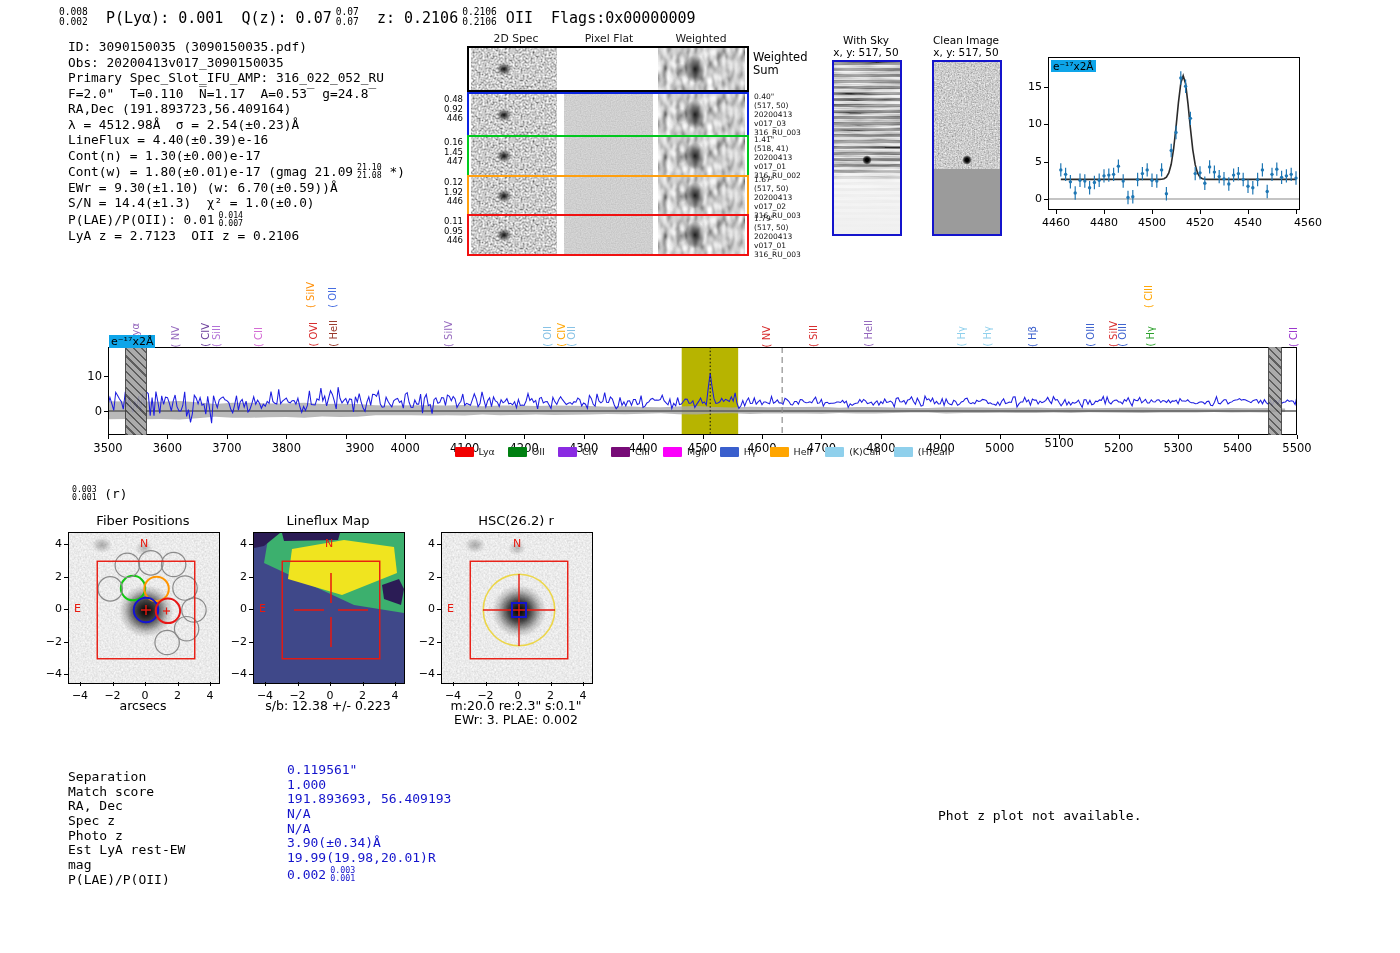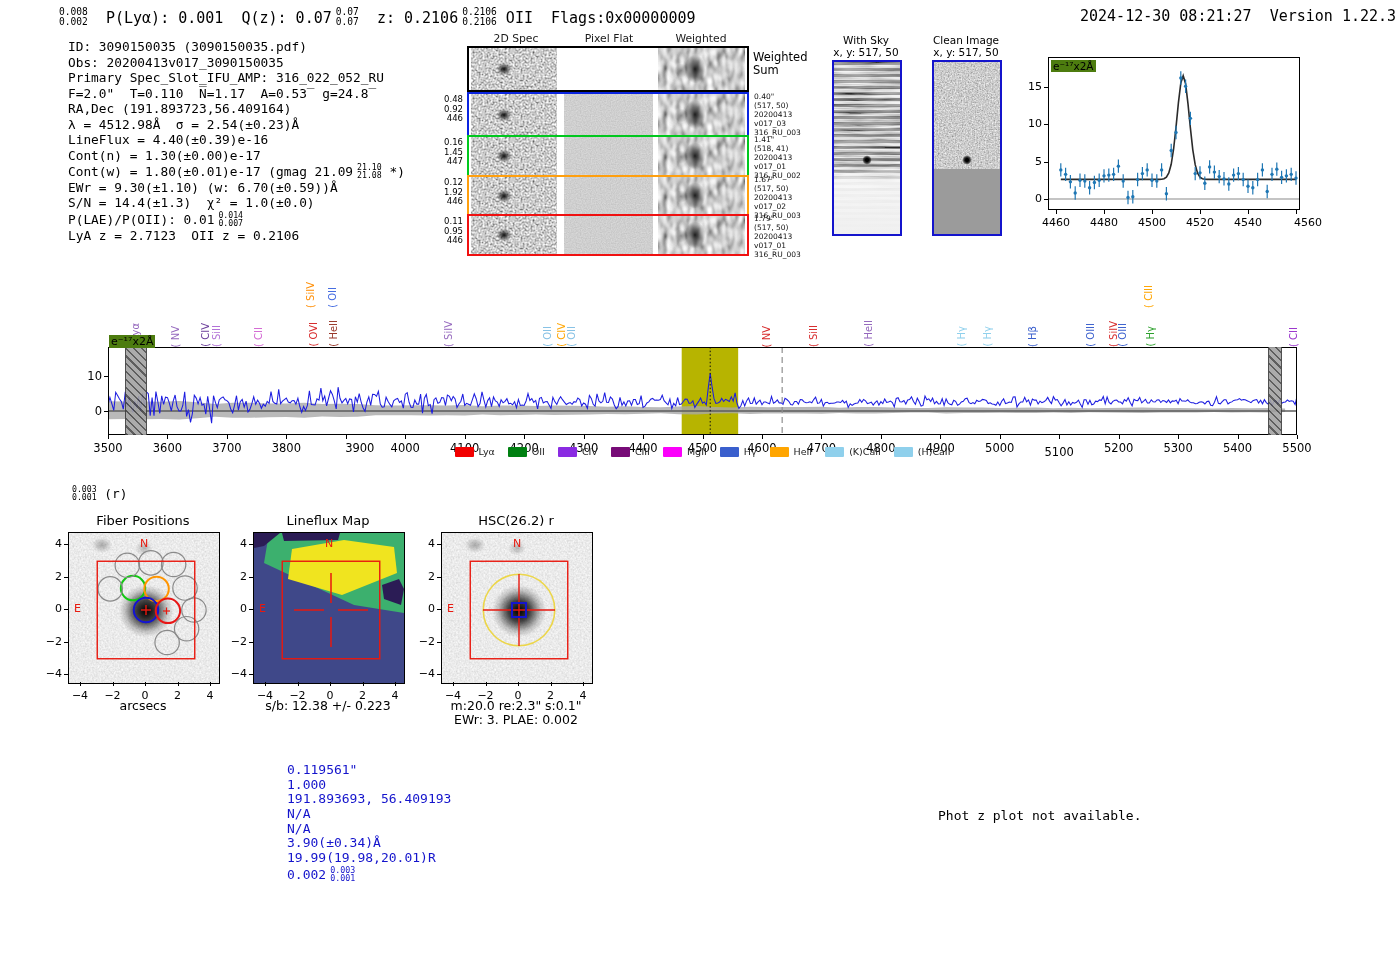--- a/index.html
+++ b/index.html
@@ -26,21 +26,21 @@
   .tick-x{position:absolute;font-size:11px;transform:translateX(-50%);color:#000;}
   .tick-y{position:absolute;font-size:11px;text-align:right;color:#000;}
   .tmark{position:absolute;background:#000;}
   .slbl{position:absolute;font-size:10px;line-height:13px;writing-mode:vertical-rl;transform:rotate(180deg);white-space:nowrap;font-family:"DejaVu Sans",sans-serif;}
   .legend-row{display:flex;justify-content:center;align-items:center;gap:13px;}
   .legend-item{display:flex;align-items:center;gap:5px;}
   .legend-sw{width:19px;height:10px;border-radius:1px;}
   .legend-tx{font-size:9.5px;color:#222;}
   .hatchband{position:absolute;top:347px;height:88px;opacity:.9;border-left:1px solid #3c3c3c;border-right:1px solid #3c3c3c;
      background:repeating-linear-gradient(45deg,#4d4d4d 0 1.6px,#a3a3a3 1.6px 5.5px);}
-  .anno{position:absolute;background:#4d7c0f;font-size:11px;padding:0 2px;color:#000;}
+  .anno{position:absolute;background:#0ea5e9;font-size:11px;padding:0 2px;color:#000;}
   #hsc-line{left:68px;top:485px;font-size:12.8px;}
   .cut-title{position:absolute;top:513px;font-size:13px;transform:translateX(-50%);color:#000;}
   .cutbox{position:absolute;top:532px;width:150px;height:150px;border:1px solid #000;overflow:hidden;background:#e8e8e8;}
   .cutbox svg{position:absolute;left:0;top:0;display:block;}
   .compass{position:absolute;color:#e8190f;font-size:11px;}
   .caption{position:absolute;font-size:12.5px;transform:translateX(-50%);color:#000;white-space:pre;}
   #mt-labels{left:68px;top:770px;font-size:13px;line-height:14.65px;}
   #mt-values{left:287px;top:763px;font-size:13px;line-height:14.65px;color:#1414cc;}
   #photz{left:938px;top:808px;font-size:13px;}
   .dot{position:absolute;background:radial-gradient(closest-side,#000 25%,rgba(0,0,0,.65) 55%,transparent 78%);}
@@ -109,21 +109,20 @@
           <feFuncG type="linear" slope="1.1" intercept="0.05"></feFuncG>
         <feFuncB type="linear" slope="1.1" intercept="0.05"></feFuncB>
           <feFuncA type="linear" slope="0" intercept="1"></feFuncA>
       </feComponentTransfer>
     </filter>
   </defs>
 </svg>
 
 <div id="app">
   <div id="hdr-left" class="abs mono"><span class="stack"><span>0.008</span><span>0.002</span></span><span>  P(Lyα): 0.001  Q(z): 0.07</span><span class="stack"><span>0.07</span><span>0.07</span></span><span>  z: 0.2106</span><span class="stack"><span>0.2106</span><span>0.2106</span></span><span> OII  Flags:0x00000009</span></div>
-  <div id="hdr-right" class="abs mono"><span>2024-12-30 08:21:27</span><span>  </span><span>Version 1.22.3</span></div>
   <div id="info-block" class="abs mono"><div class="iline mono"><span>ID: 3090150035 (3090150035.pdf)</span></div><div class="iline mono"><span>Obs: 20200413v017_3090150035</span></div><div class="iline mono"><span>Primary Spec_Slot_IFU_AMP: 316_022_052_RU</span></div><div class="iline mono"><span>F=2.0"  T=0.110  N̅=1.17  A=0.53̅  g=24.8̅</span></div><div class="iline mono"><span>RA,Dec (191.893723,56.409164)</span></div><div class="iline mono"><span>λ = 4512.98Å  σ = 2.54(±0.23)Å</span></div><div class="iline mono"><span>LineFlux = 4.40(±0.39)e-16</span></div><div class="iline mono"><span>Cont(n) = 1.30(±0.00)e-17</span></div><div class="iline mono"><span>Cont(w) = 1.80(±0.01)e-17 (gmag 21.09</span><span class="stack"><span>21.10</span><span>21.08</span></span><span> *)</span></div><div class="iline mono"><span>EWr = 9.30(±1.10) (w: 6.70(±0.59))Å</span></div><div class="iline mono"><span>S/N = 14.4(±1.3)  χ² = 1.0(±0.0)</span></div><div class="iline mono"><span>P(LAE)/P(OII): 0.01</span><span class="stack"><span>0.014</span><span>0.007</span></span></div><div class="iline mono"><span>LyA z = 2.7123  OII z = 0.2106</span></div></div>
   <div id="spec2d">
       <div class="striptitle" style="left: 516px;">2D Spec</div>
       <div class="striptitle" style="left: 609px;">Pixel Flat</div>
       <div class="striptitle" style="left: 701px;">Weighted</div>
       <div class="srow" style="top: 46px; height: 42px; border: 2.5px solid rgb(0, 0, 0);">
         <div class="scell" style="left: 2px; width: 86px;">
           <svg width="86" height="42">
             <rect width="100%" height="100%" filter="url(#fCoarse)"></rect>
           </svg>
@@ -483,21 +482,21 @@
       <div class="tick-x" style="left: 761.95px; top: 441px; font-size: 11.5px;">4600</div>
       <div class="tmark" style="left: 821.4px; top: 435px; width: 1px; height: 4px;"></div>
       <div class="tick-x" style="left: 821.4px; top: 441px; font-size: 11.5px;">4700</div>
       <div class="tmark" style="left: 880.85px; top: 435px; width: 1px; height: 4px;"></div>
       <div class="tick-x" style="left: 880.85px; top: 441px; font-size: 11.5px;">4800</div>
       <div class="tmark" style="left: 940.3px; top: 435px; width: 1px; height: 4px;"></div>
       <div class="tick-x" style="left: 940.3px; top: 441px; font-size: 11.5px;">4900</div>
       <div class="tmark" style="left: 999.75px; top: 435px; width: 1px; height: 4px;"></div>
       <div class="tick-x" style="left: 999.75px; top: 441px; font-size: 11.5px;">5000</div>
       <div class="tmark" style="left: 1059.2px; top: 435px; width: 1px; height: 4px;"></div>
-      <div class="tick-x" style="left: 1059.2px; top: 445px; font-size: 11.5px;">5100</div>
+      <div class="tick-x" style="left: 1059.2px; top: 436px; font-size: 11.5px;">5100</div>
       <div class="tmark" style="left: 1118.65px; top: 435px; width: 1px; height: 4px;"></div>
       <div class="tick-x" style="left: 1118.65px; top: 441px; font-size: 11.5px;">5200</div>
       <div class="tmark" style="left: 1178.1px; top: 435px; width: 1px; height: 4px;"></div>
       <div class="tick-x" style="left: 1178.1px; top: 441px; font-size: 11.5px;">5300</div>
       <div class="tmark" style="left: 1237.55px; top: 435px; width: 1px; height: 4px;"></div>
       <div class="tick-x" style="left: 1237.55px; top: 441px; font-size: 11.5px;">5400</div>
       <div class="tmark" style="left: 1297px; top: 435px; width: 1px; height: 4px;"></div>
       <div class="tick-x" style="left: 1297px; top: 441px; font-size: 11.5px;">5500</div>
       <div class="tmark" style="left: 104px; top: 411px; width: 4px; height: 1px;"></div>
       <div class="tick-y" style="left: 78px; top: 404px; width: 24px; font-size: 11.5px;">0</div>
@@ -671,15 +670,16 @@
       <div class="tick-y" style="left: 415px; top: 569.5px; width: 20px;">2</div>
       <div class="tmark" style="left: 583px; top: 682px; width: 1px; height: 4px;"></div>
       <div class="tick-x" style="left: 583px; top: 689px;">4</div>
       <div class="tmark" style="left: 437px; top: 544px; width: 4px; height: 1px;"></div>
       <div class="tick-y" style="left: 415px; top: 537px; width: 20px;">4</div>
       <div class="caption" style="left: 143px; top: 698px;">arcsecs</div>
       <div class="caption" style="left: 328px; top: 698px;">s/b: 12.38 +/- 0.223</div>
       <div class="caption" style="left: 516px; top: 698px;">m:20.0 re:2.3" s:0.1"</div>
       <div class="caption" style="left: 516px; top: 712px;">EWr: 3. PLAE: 0.002</div>
     </div>
+  <div id="mt-labels" class="abs mono"><div class="iline">Separation</div><div class="iline">Match score</div><div class="iline">RA, Dec</div><div class="iline">Spec z</div><div class="iline">Photo z</div><div class="iline">Est LyA rest-EW</div><div class="iline">mag</div><div class="iline">P(LAE)/P(OII)</div></div>
   <div id="mt-values" class="abs mono"><div class="iline"><span>0.119561"</span></div><div class="iline"><span>1.000</span></div><div class="iline"><span>191.893693, 56.409193</span></div><div class="iline"><span>N/A</span></div><div class="iline"><span>N/A</span></div><div class="iline"><span>3.90(±0.34)Å</span></div><div class="iline"><span>19.99(19.98,20.01)R</span></div><div class="iline"><span>0.002</span><span class="stack"><span>0.003</span><span>0.001</span></span></div></div>
   <div id="photz" class="abs mono">Phot z plot not available.</div>
 </div>
 
 </body></html>

